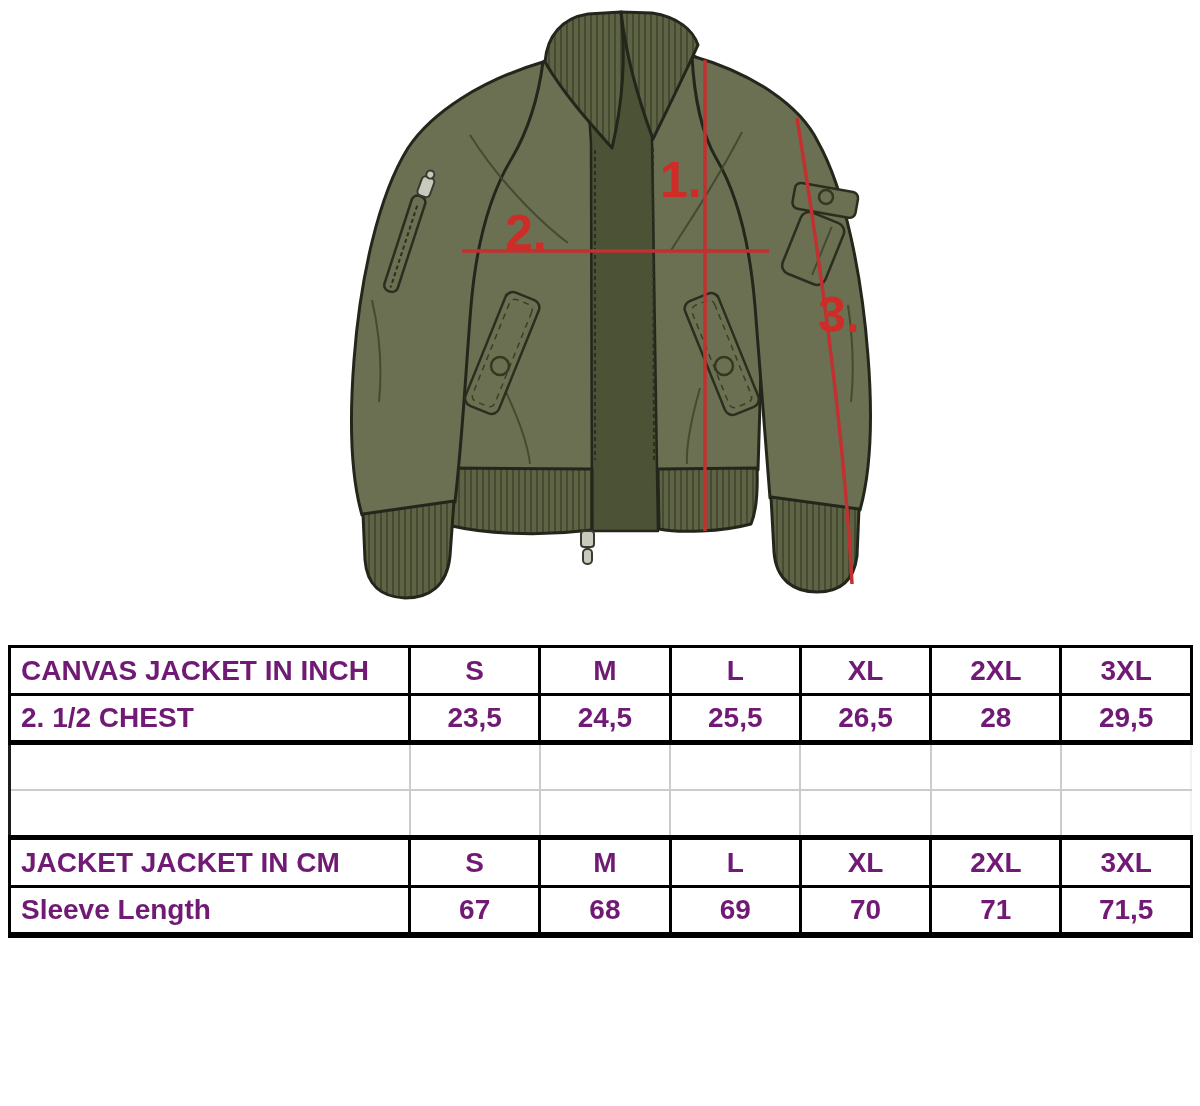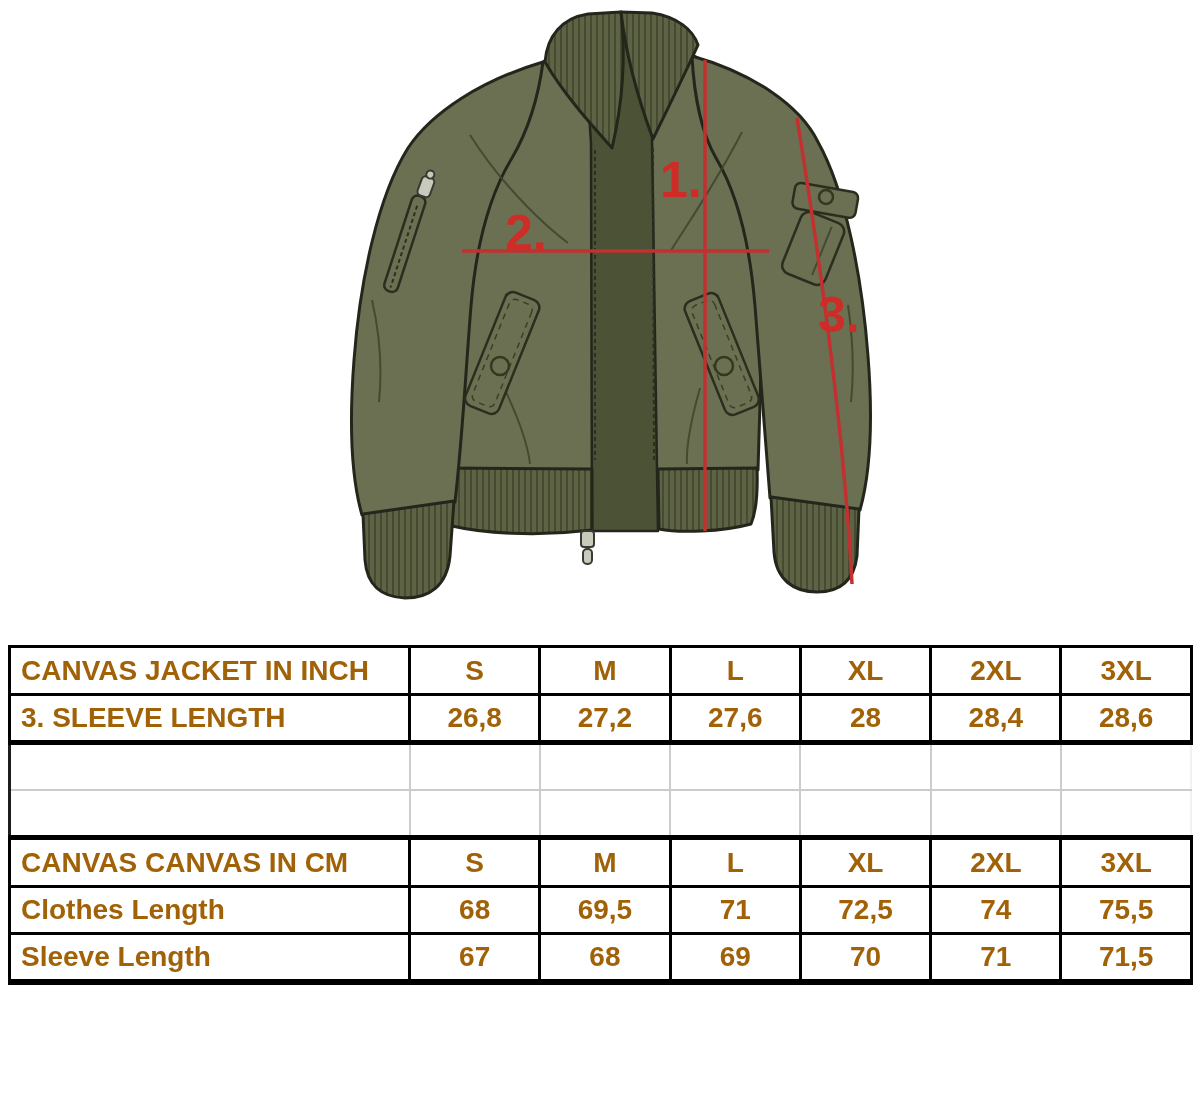--- a/index.html
+++ b/index.html
@@ -21,21 +21,21 @@
   .m-line{fill:none;stroke:var(--measure-line,#c23030);stroke-width:3.5;}
   .m-label{fill:var(--measure-label,#cf2b27);font:700 50px "Liberation Sans",sans-serif;}
 
   
   .tables{padding-left:8px;}
   table{border-collapse:collapse;table-layout:fixed;width:1182px;}
   col.c0{width:400px;}
   col.c1{width:130.3px;}
   .size-table th,.size-table td{
     border:3px solid #000;height:44px;padding:0;
-    font:700 28px "Liberation Sans",sans-serif;color:#a16207;
+    font:700 28px "Liberation Sans",sans-serif;color:#701a75;
     text-align:center;vertical-align:middle;white-space:nowrap;overflow:hidden;
   }
   .size-table thead th{height:45px;}
   .size-table .label-col{text-align:left;padding-left:10px;}
   #inch{border-top:3px solid #000;border-bottom:5px solid #000;}
   #cm{border-top:5px solid #000;border-bottom:6px solid #000;}
   .spacer-table td{border:2px solid #ccc;height:44px;padding:0;}
   .spacer-table td:first-child{border-left:3px solid #1c1c1c;}
   .spacer-table td:last-child{border-right:2px solid #f2f2f2;}
   .spacer-table tr:first-child td{border-top:none;}
@@ -134,27 +134,27 @@
           <th>S</th>
           <th>M</th>
           <th>L</th>
           <th>XL</th>
           <th>2XL</th>
           <th>3XL</th>
         </tr>
       </thead>
       <tbody>
         <tr>
-          <td class="label-col">3. SLEEVE LENGTH</td>
-          <td>26,8</td>
-          <td>27,2</td>
-          <td>27,6</td>
+          <td class="label-col">2. 1/2 CHEST</td>
+          <td>23,5</td>
+          <td>24,5</td>
+          <td>25,5</td>
+          <td>26,5</td>
           <td>28</td>
-          <td>28,4</td>
-          <td>28,6</td>
+          <td>29,5</td>
         </tr>
       </tbody>
     </table>
   <table class="spacer-table">
     <colgroup>
         <col class="c0">
         <col class="c1">
         <col class="c1">
         <col class="c1">
         <col class="c1">
@@ -187,39 +187,30 @@
         <col class="c0">
         <col class="c1">
         <col class="c1">
         <col class="c1">
         <col class="c1">
         <col class="c1">
         <col class="c1">
       </colgroup>
   <thead>
         <tr>
-          <th class="label-col">CANVAS CANVAS IN CM</th>
+          <th class="label-col">JACKET JACKET IN CM</th>
           <th>S</th>
           <th>M</th>
           <th>L</th>
           <th>XL</th>
           <th>2XL</th>
           <th>3XL</th>
         </tr>
       </thead>
       <tbody>
-        <tr>
-          <td class="label-col">Clothes Length</td>
-          <td>68</td>
-          <td>69,5</td>
-          <td>71</td>
-          <td>72,5</td>
-          <td>74</td>
-          <td>75,5</td>
-        </tr>
         <tr>
           <td class="label-col">Sleeve Length</td>
           <td>67</td>
           <td>68</td>
           <td>69</td>
           <td>70</td>
           <td>71</td>
           <td>71,5</td>
         </tr>
       </tbody>

